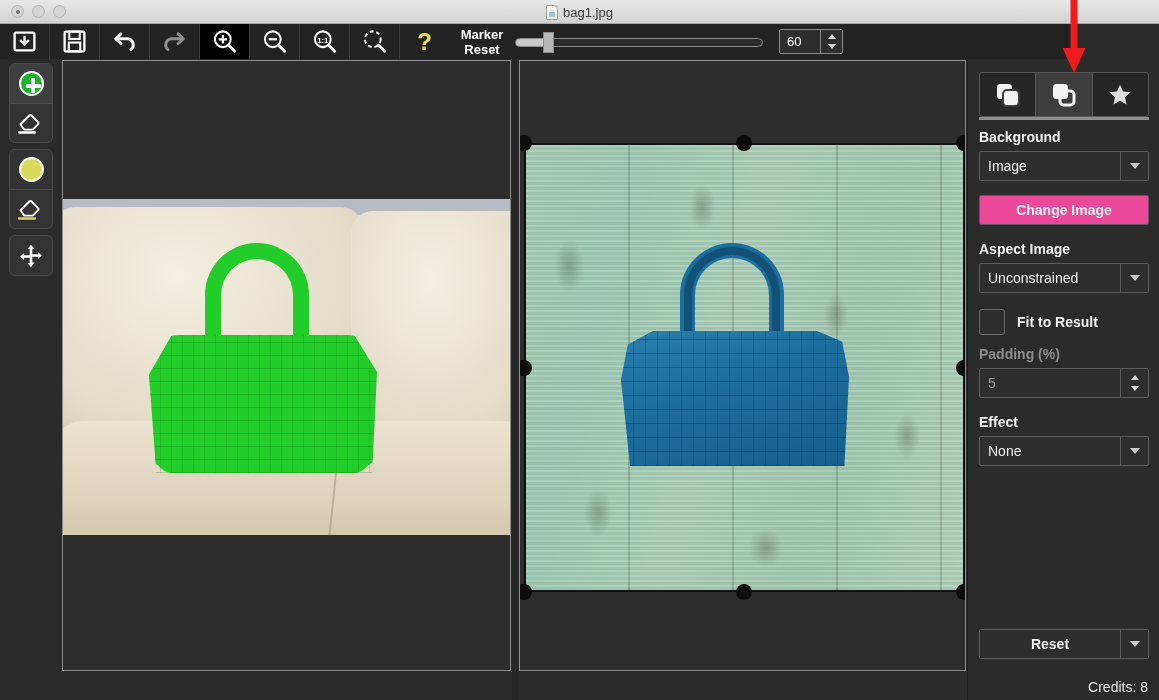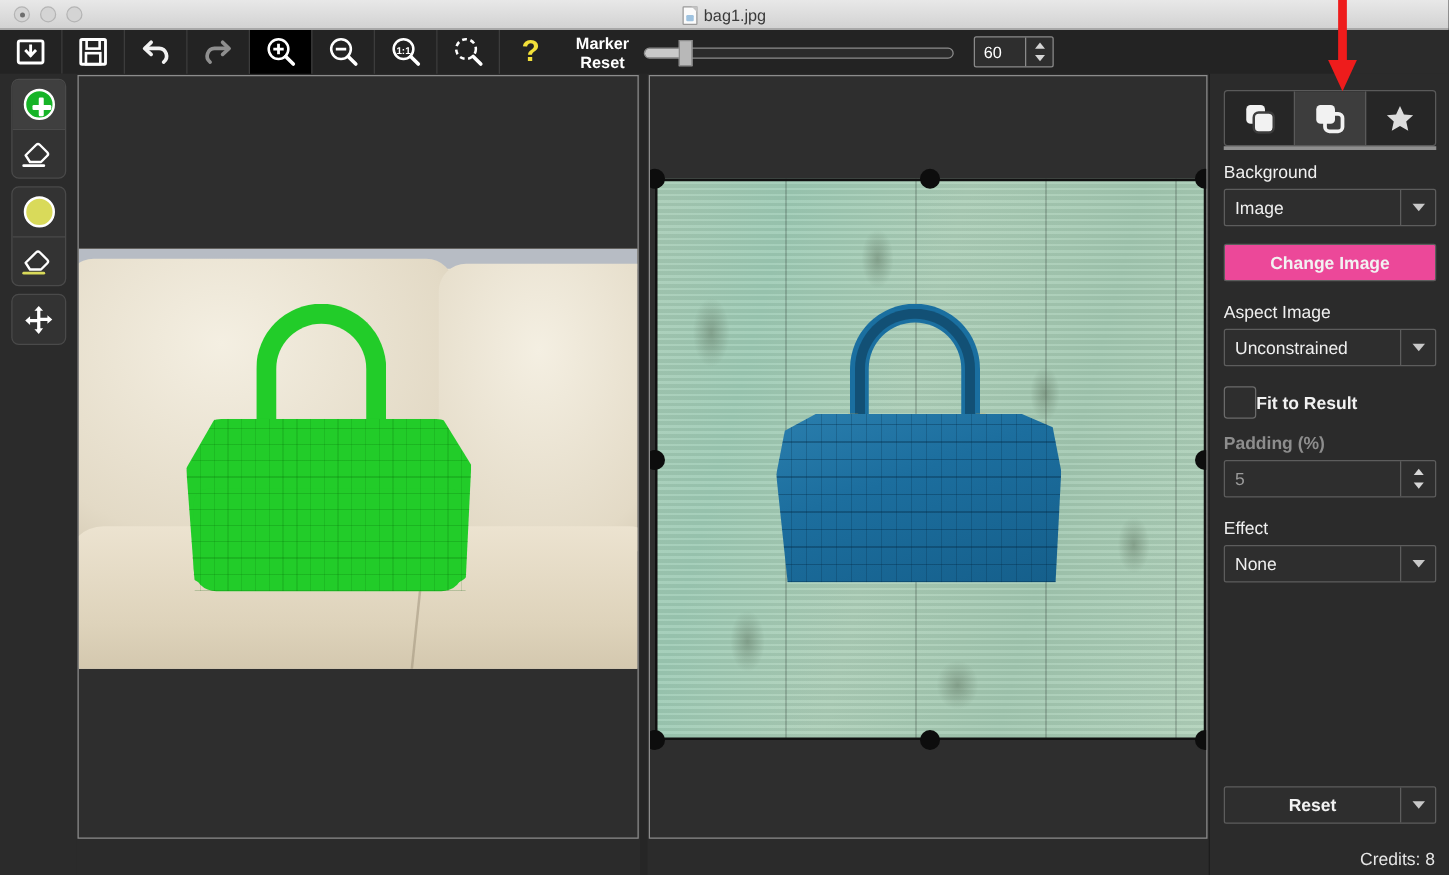--- a/index.html
+++ b/index.html
@@ -264,21 +264,21 @@
     flex: 1; display: flex; align-items: center; justify-content: center;
     border-right: 1px solid #5a5a5a; position: relative;
   }
   .tab:last-child { border-right: none; }
   .tab.active { background: #3d3d3d; }
   .tabs-underline {
     position: absolute; left: 11px; top: 58px; width: 170px; height: 3px;
     background: #8f8f8f;
   }
   .sec-label {
-    color: #f0f0f0; font-size: 14px; font-weight: normal;
+    color: #f0f0f0; font-size: 14px; font-weight: bold;
     margin: 0 0 6px 11px;
   }
   .sec-label.dim { color: #8d8d8d; font-weight: bold; }
   .field {
     margin-left: 11px; width: 170px; height: 30px;
     border: 1px solid #5d5d5d; border-radius: 2px; background: #2e2e2e;
     display: flex; align-items: center;
   }
   .field-text {
     flex: 1; color: #efefef; font-size: 14px; padding-left: 8px;
@@ -297,21 +297,21 @@
     display: flex; flex-direction: column; align-items: center;
     justify-content: space-around; padding: 3px 0;
   }
   .btn-wide {
     margin-left: 11px; width: 170px; height: 30px;
     border: 1px solid #5d5d5d; border-radius: 2px; background: #ec4899;
     color: #f2f2f2; font-size: 14px; font-weight: bold;
     display: flex; align-items: center; justify-content: center;
   }
   .check-row {
-    margin-left: 11px; display: flex; align-items: center; 
+    margin-left: 11px; display: flex; align-items: center; gap: 12px;
   }
   .checkbox {
     width: 26px; height: 26px; border: 1px solid #6b6b6b;
     border-radius: 3px; background: #2e2e2e;
   }
   .check-label { color: #f2f2f2; font-size: 14px; font-weight: bold; }
   .reset-row {
     position: absolute; left: 11px; top: 570px; width: 170px; height: 30px;
     border: 1px solid #5d5d5d; border-radius: 2px; background: #2e2e2e;
     display: flex; align-items: center;

